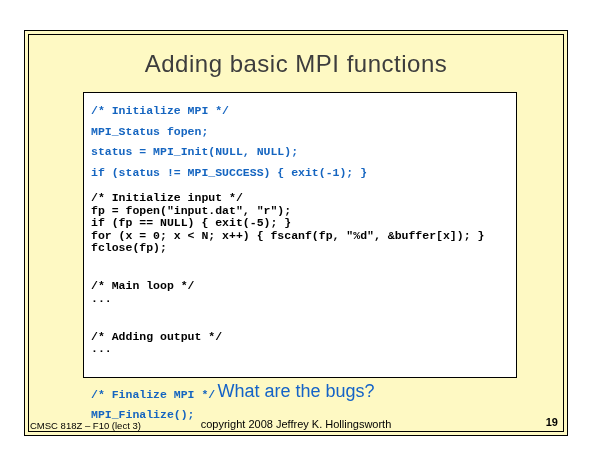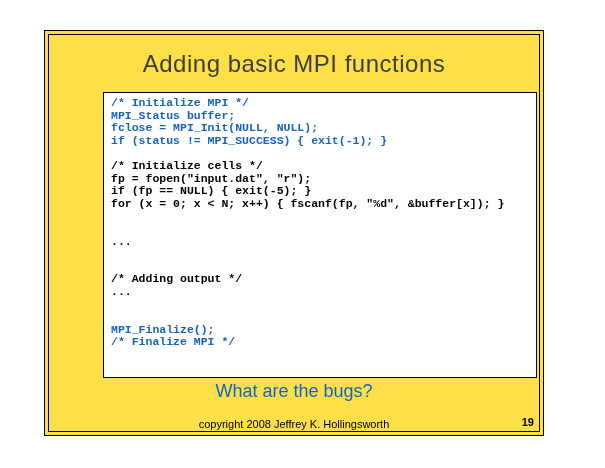--- a/index.html
+++ b/index.html
@@ -6,42 +6,42 @@
     --code-blue:#1565c0;
     --question-blue:#1463c8;
     --title-gray:#3d3d3d;
   }
   html,body{margin:0;padding:0;}
   body{
     width:605px;height:468px;background:#ffffff;position:relative;
     font-family:"Liberation Sans",sans-serif;overflow:hidden;
   }
   .outer-frame{
-    position:absolute;left:44px;top:30px;width:500px;height:406px;
-    border:1.5px solid #000;box-sizing:border-box;background:#fde047;
+    position:absolute;left:24px;top:30px;width:544px;height:406px;
+    border:1.5px solid #000;box-sizing:border-box;background:#fef9c3;
   }
   .inner-frame{
     position:absolute;left:3px;top:3px;right:3px;bottom:3px;
     border:1.5px solid #000;box-sizing:border-box;
   }
   .slide-title{
     position:absolute;top:15px;left:0;right:0;text-align:center;
     font-size:24px;color:var(--title-gray);letter-spacing:0.5px;
   }
   .code-box{
     position:absolute;left:54px;top:57px;width:434px;height:286px;
     border:1.5px solid #000;box-sizing:border-box;
     padding:4px 7px;background:#fff;
   }
   .code-line{
     font-family:"Liberation Mono","DejaVu Sans Mono",monospace;
     font-weight:bold;font-size:11.5px;line-height:12.6px;
     min-height:12.6px;white-space:pre;color:#000;
   }
-  .code-line[data-color="blue"]{color:var(--code-blue);}
+  .code-line[data-color="blue"]{color:var(--code-blue);margin-top:8px;}
   .question{
     position:absolute;top:346px;left:0;right:0;text-align:center;
     font-size:18px;color:var(--question-blue);
   }
   .footer-course{
     position:absolute;left:1px;bottom:0;font-size:9.5px;color:#000;
   }
   .footer-copyright{
     position:absolute;left:0;right:0;bottom:1px;text-align:center;
     font-size:11px;color:#000;
@@ -54,40 +54,43 @@
 </head>
 <body>
 
 <div class="outer-frame">
   <div class="inner-frame">
 
     <div class="slide-title">Adding basic MPI functions</div>
 
     <div class="code-box">
       <div class="code-line" data-color="blue">/* Initialize MPI */</div>
-      <div class="code-line" data-color="blue">MPI_Status buffer;</div>
-      <div class="code-line" data-color="blue">fclose = MPI_Init(NULL, NULL);</div>
+      <div class="code-line" data-color="blue">MPI_Status fopen;</div>
+      <div class="code-line" data-color="blue">status = MPI_Init(NULL, NULL);</div>
       <div class="code-line" data-color="blue">if (status != MPI_SUCCESS) { exit(-1); }</div>
       <div class="code-line" data-color="black"></div>
-      <div class="code-line" data-color="black">/* Initialize cells */</div>
+      <div class="code-line" data-color="black">/* Initialize input */</div>
       <div class="code-line" data-color="black">fp = fopen("input.dat", "r");</div>
       <div class="code-line" data-color="black">if (fp == NULL) { exit(-5); }</div>
       <div class="code-line" data-color="black">for (x = 0; x &lt; N; x++) { fscanf(fp, "%d", &amp;buffer[x]); }</div>
+      <div class="code-line" data-color="black">fclose(fp);</div>
       <div class="code-line" data-color="black"></div>
       <div class="code-line" data-color="black"></div>
+      <div class="code-line" data-color="black">/* Main loop */</div>
       <div class="code-line" data-color="black">...</div>
       <div class="code-line" data-color="black"></div>
       <div class="code-line" data-color="black"></div>
       <div class="code-line" data-color="black">/* Adding output */</div>
       <div class="code-line" data-color="black">...</div>
       <div class="code-line" data-color="black"></div>
       <div class="code-line" data-color="black"></div>
+      <div class="code-line" data-color="blue">/* Finalize MPI */</div>
       <div class="code-line" data-color="blue">MPI_Finalize();</div>
-      <div class="code-line" data-color="blue">/* Finalize MPI */</div>
     </div>
 
     <div class="question">What are the bugs?</div>
 
+    <div class="footer-course">CMSC 818Z – F10 (lect 3)</div>
     <div class="footer-copyright">copyright 2008 Jeffrey K. Hollingsworth</div>
     <div class="footer-page">19</div>
 
   </div>
 </div>
 
 </body></html>

